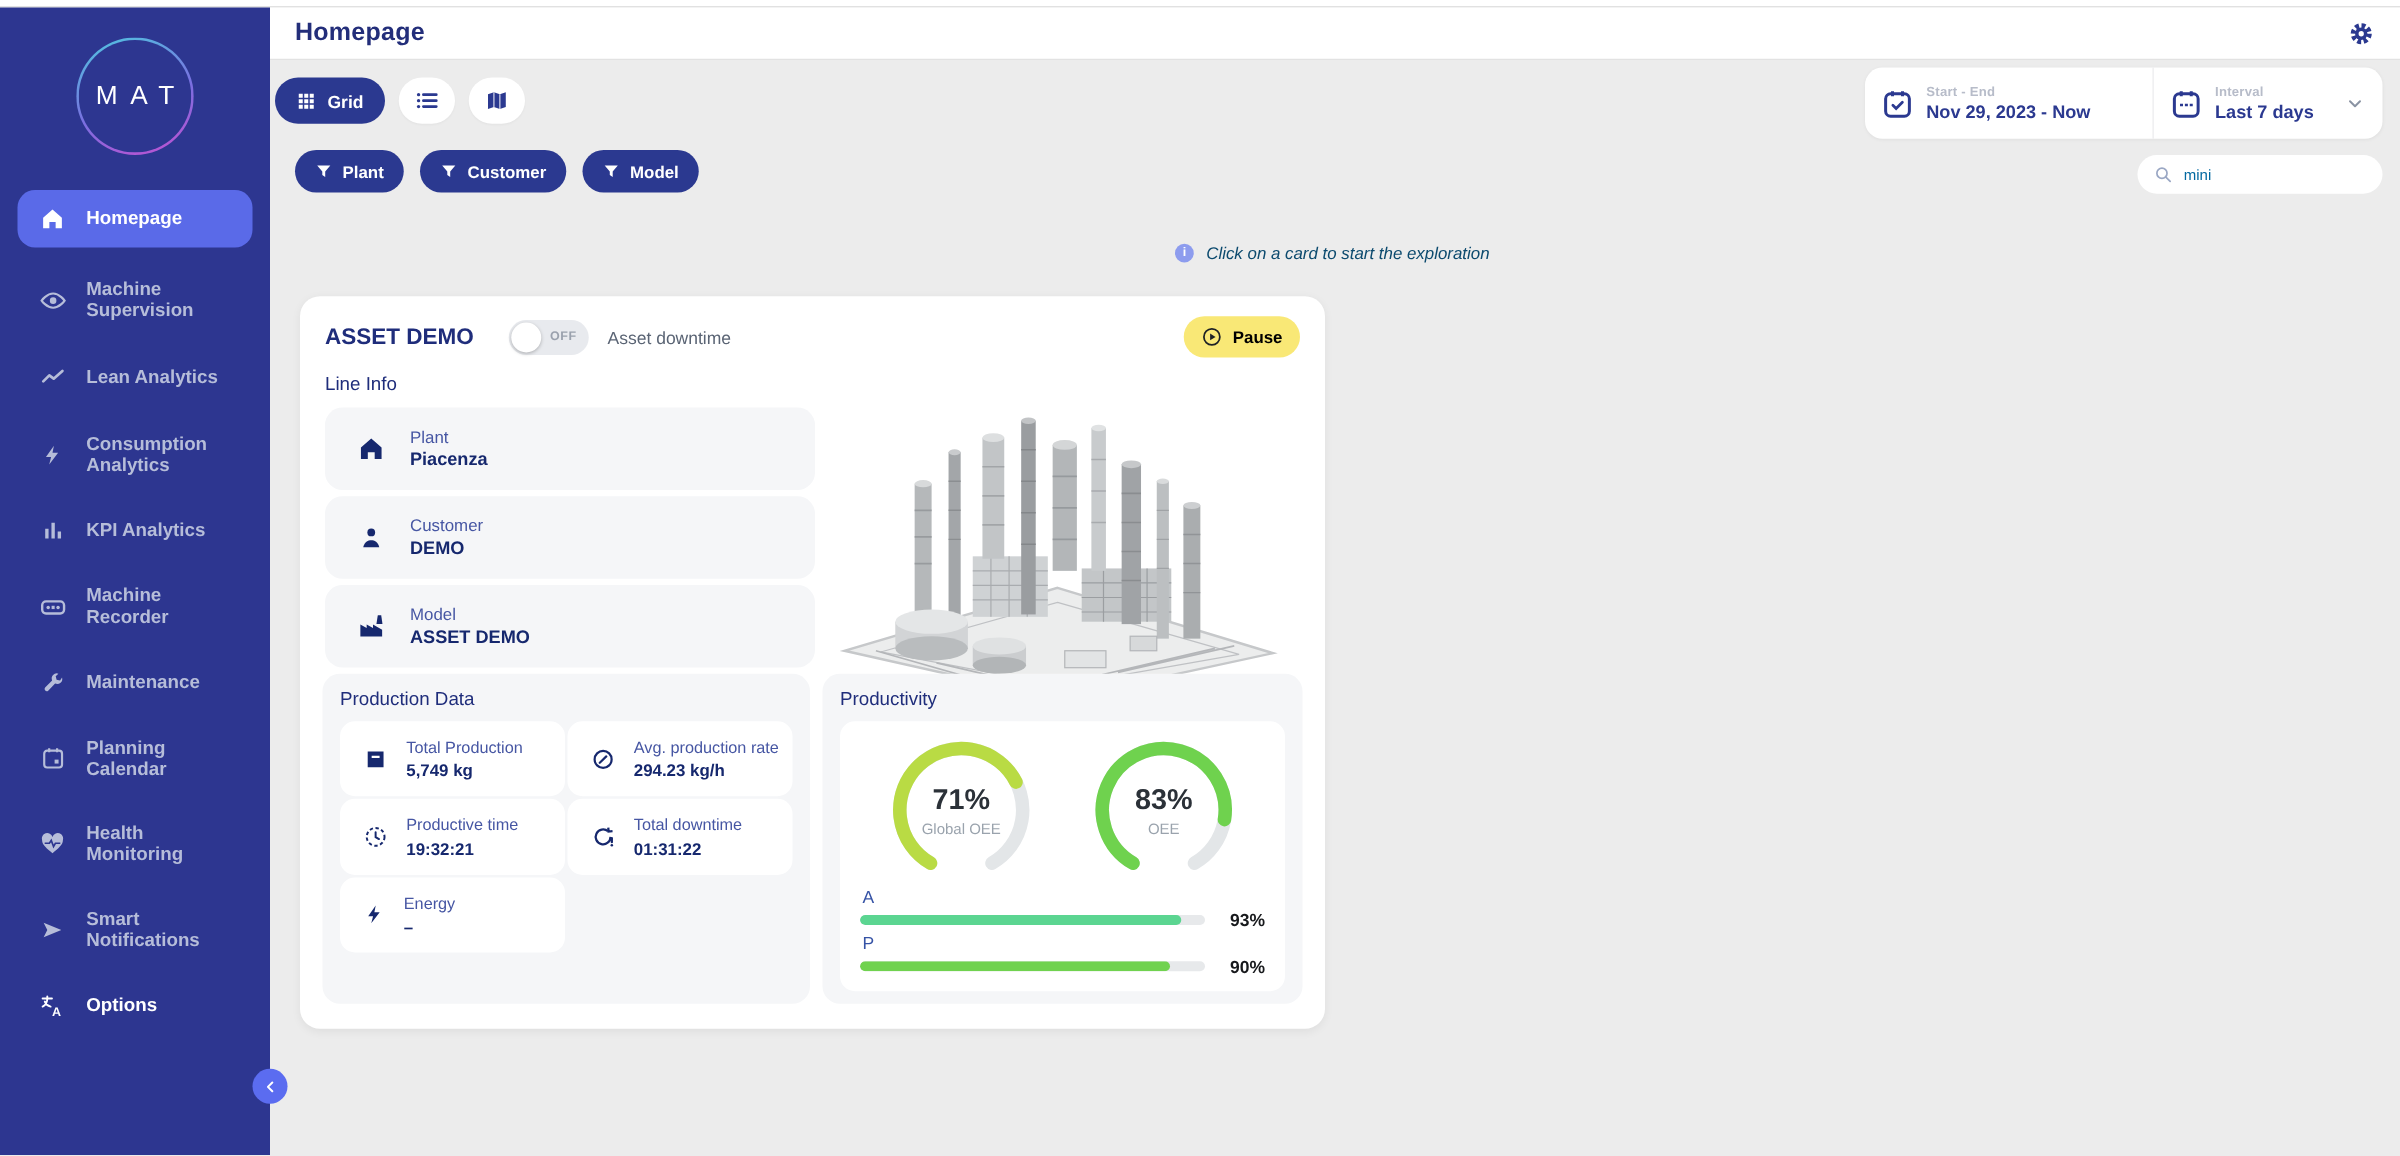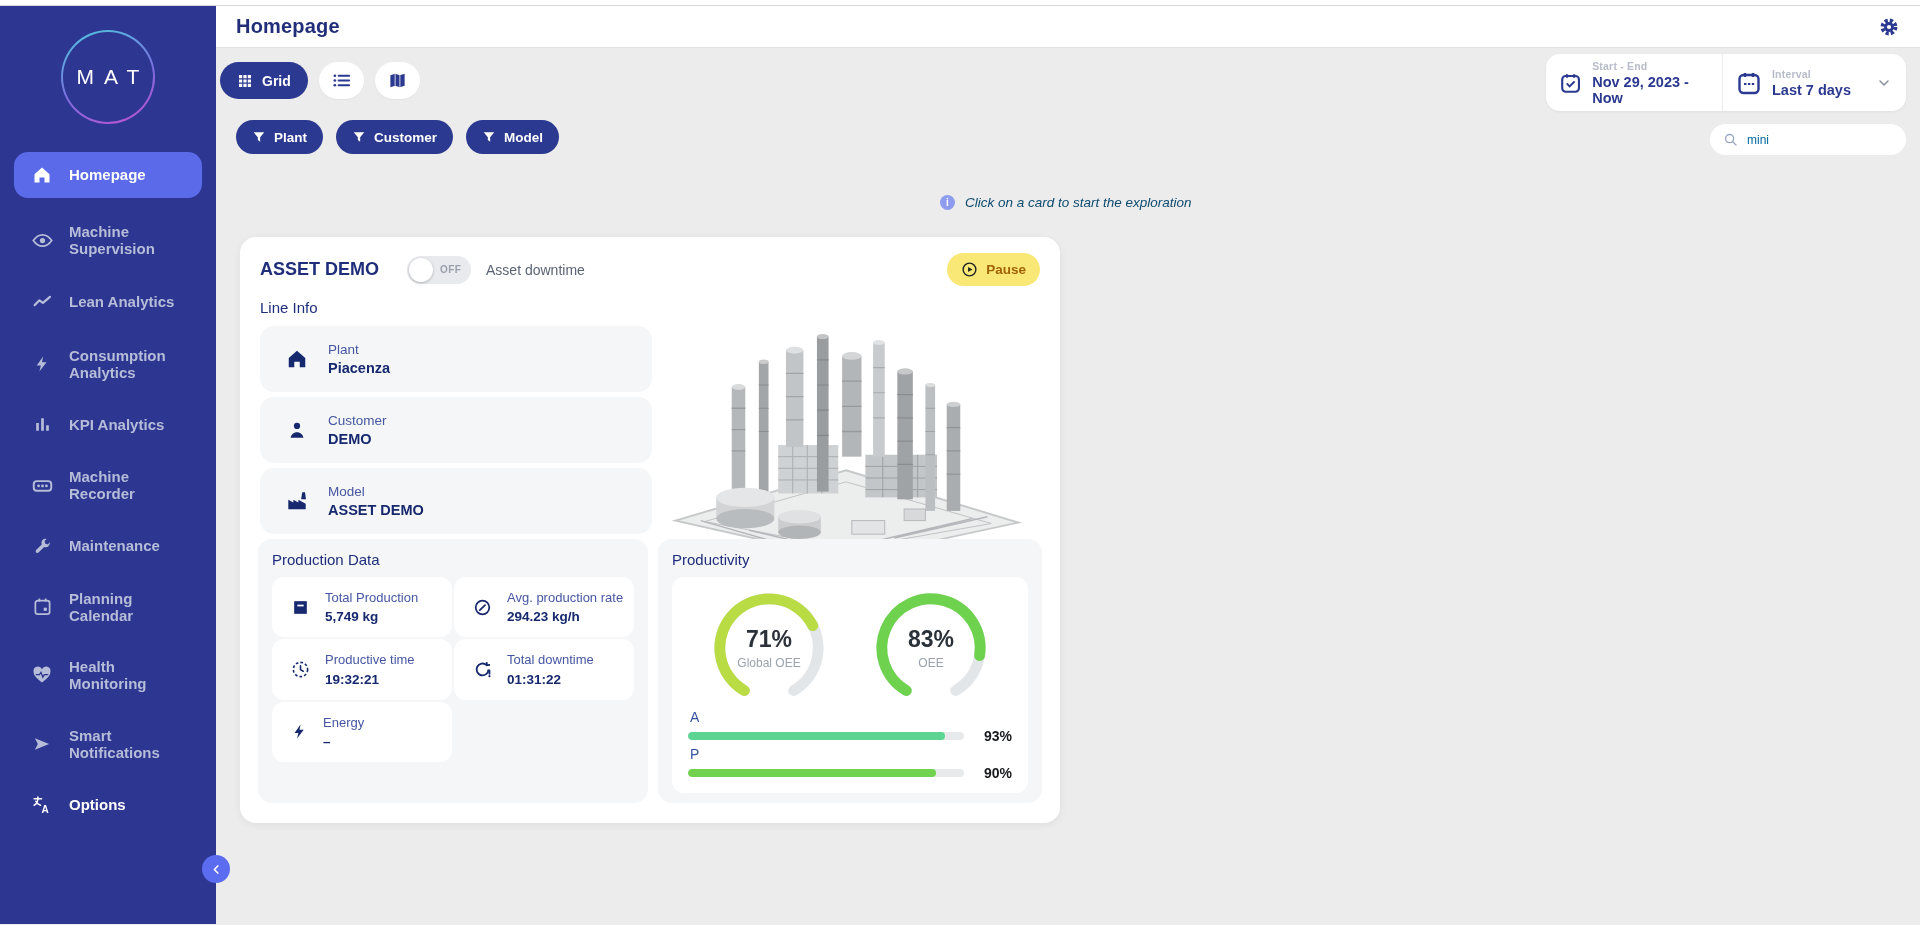--- a/index.html
+++ b/index.html
@@ -35,21 +35,21 @@
   .view-row{position:absolute;left:4px;top:14px;display:flex;gap:11px}
   .btn-grid{height:37px;border-radius:19px;background:#2b3990;color:#fff;display:flex;align-items:center;
     gap:9px;padding:0 17px;font-weight:700;font-size:14px;cursor:pointer}
   .btn-icononly{width:45px;height:37px;border-radius:19px;background:#fff;color:#2b3990;
     display:flex;align-items:center;justify-content:center;cursor:pointer;box-shadow:0 1px 2px rgba(0,0,0,.04)}
 
   .filter-row{position:absolute;left:20px;top:72px;display:flex;gap:13px}
   .btn-filter{height:34px;border-radius:17px;background:#2b3990;color:#fff;display:flex;align-items:center;
     gap:8px;padding:0 16px;font-weight:700;font-size:13.5px;cursor:pointer}
 
-  .datecard{position:absolute;right:14px;top:6px;width:360px;height:57px;background:#fff;border-radius:14px;
+  .datecard{position:absolute;right:14px;top:6px;width:414px;height:57px;background:#fff;border-radius:14px;
     display:flex;align-items:center;box-shadow:0 1px 3px rgba(0,0,0,.05)}
   .date-sec{display:flex;align-items:center;gap:11px;padding:0 14px;cursor:pointer}
   .date-sec.first{flex:1;border-right:1px solid #ececee;height:100%}
   .small-label{font-size:10.5px;color:#b7bcc9;font-weight:600;margin-bottom:2px;letter-spacing:.2px}
   .big-value{font-size:14.5px;color:#2b3990;font-weight:600}
   .chev{margin-left:14px;color:#8a93a3;display:flex}
 
   .searchbar{position:absolute;right:14px;top:76px;width:196px;height:31px;background:#fff;border-radius:16px;
     display:flex;align-items:center;gap:9px;padding:0 13px;cursor:text}
   .search-text{color:#0369a1;font-size:12px}
@@ -63,21 +63,21 @@
   
   .asset-card{position:absolute;left:24px;top:189px;width:820px;height:586px;background:#fff;border-radius:16px;
     box-shadow:0 2px 8px rgba(0,0,0,.06);padding:16px 20px;cursor:pointer}
   .card-head{display:flex;align-items:center}
   .card-title{font-size:18px;font-weight:700;color:#1f2d7b}
   .toggle{margin-left:28px;width:64px;height:28px;background:#e8eaee;border-radius:14px;display:flex;align-items:center;cursor:pointer}
   .knob{width:24px;height:24px;border-radius:50%;background:#fff;margin-left:2px;box-shadow:0 1px 3px rgba(0,0,0,.25)}
   .toggle-state{font-size:10px;font-weight:700;color:#9aa1ad;margin-left:7px;letter-spacing:.4px}
   .toggle-caption{margin-left:15px;font-size:14px;color:#5a6474}
   .pause{margin-left:auto;height:33px;background:#f9e876;border-radius:17px;display:flex;align-items:center;
-    gap:8px;padding:0 14px;font-weight:700;font-size:13.5px;color:#a16207;cursor:pointer}
+    gap:8px;padding:0 14px;font-weight:700;font-size:13.5px;color:#000000;cursor:pointer}
 
   .section-h{font-size:15px;font-weight:400;color:#1f2d7b}
   .li-head{margin:13px 0 10px 0}
   .card-body{display:flex}
   .li-col{width:392px}
   .li-row{background:#f5f6f8;border-radius:14px;height:66px;margin-bottom:5px;display:flex;align-items:center;
     gap:20px;padding-left:26px}
   .li-icon{color:#16286e;display:flex}
   .li-label{font-size:13.5px;color:#4656a3;margin-bottom:3px}
   .li-value{font-size:14.5px;font-weight:700;color:#16286e}

